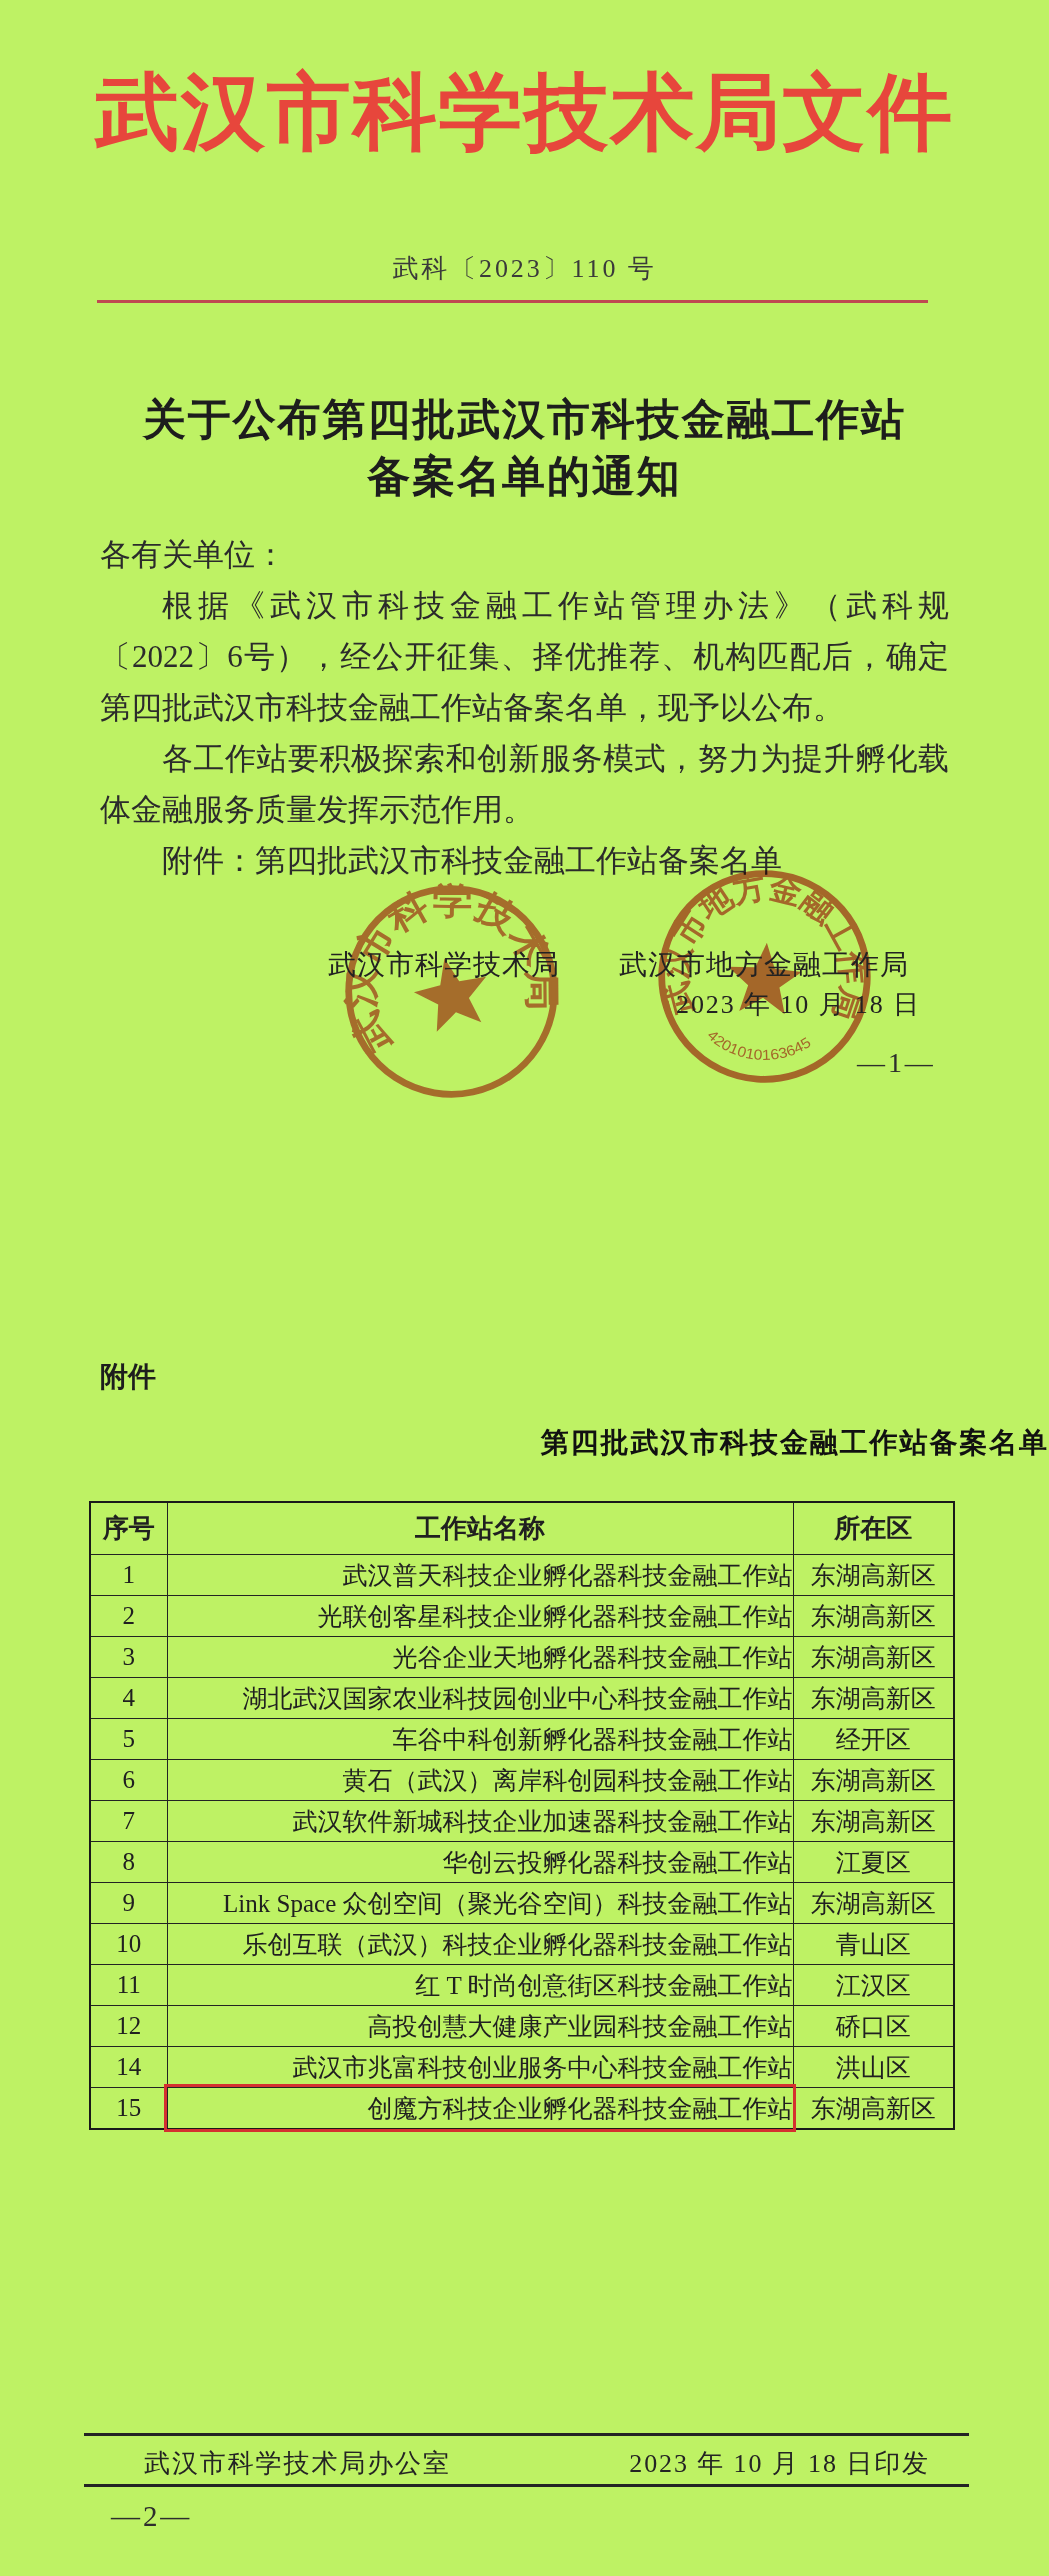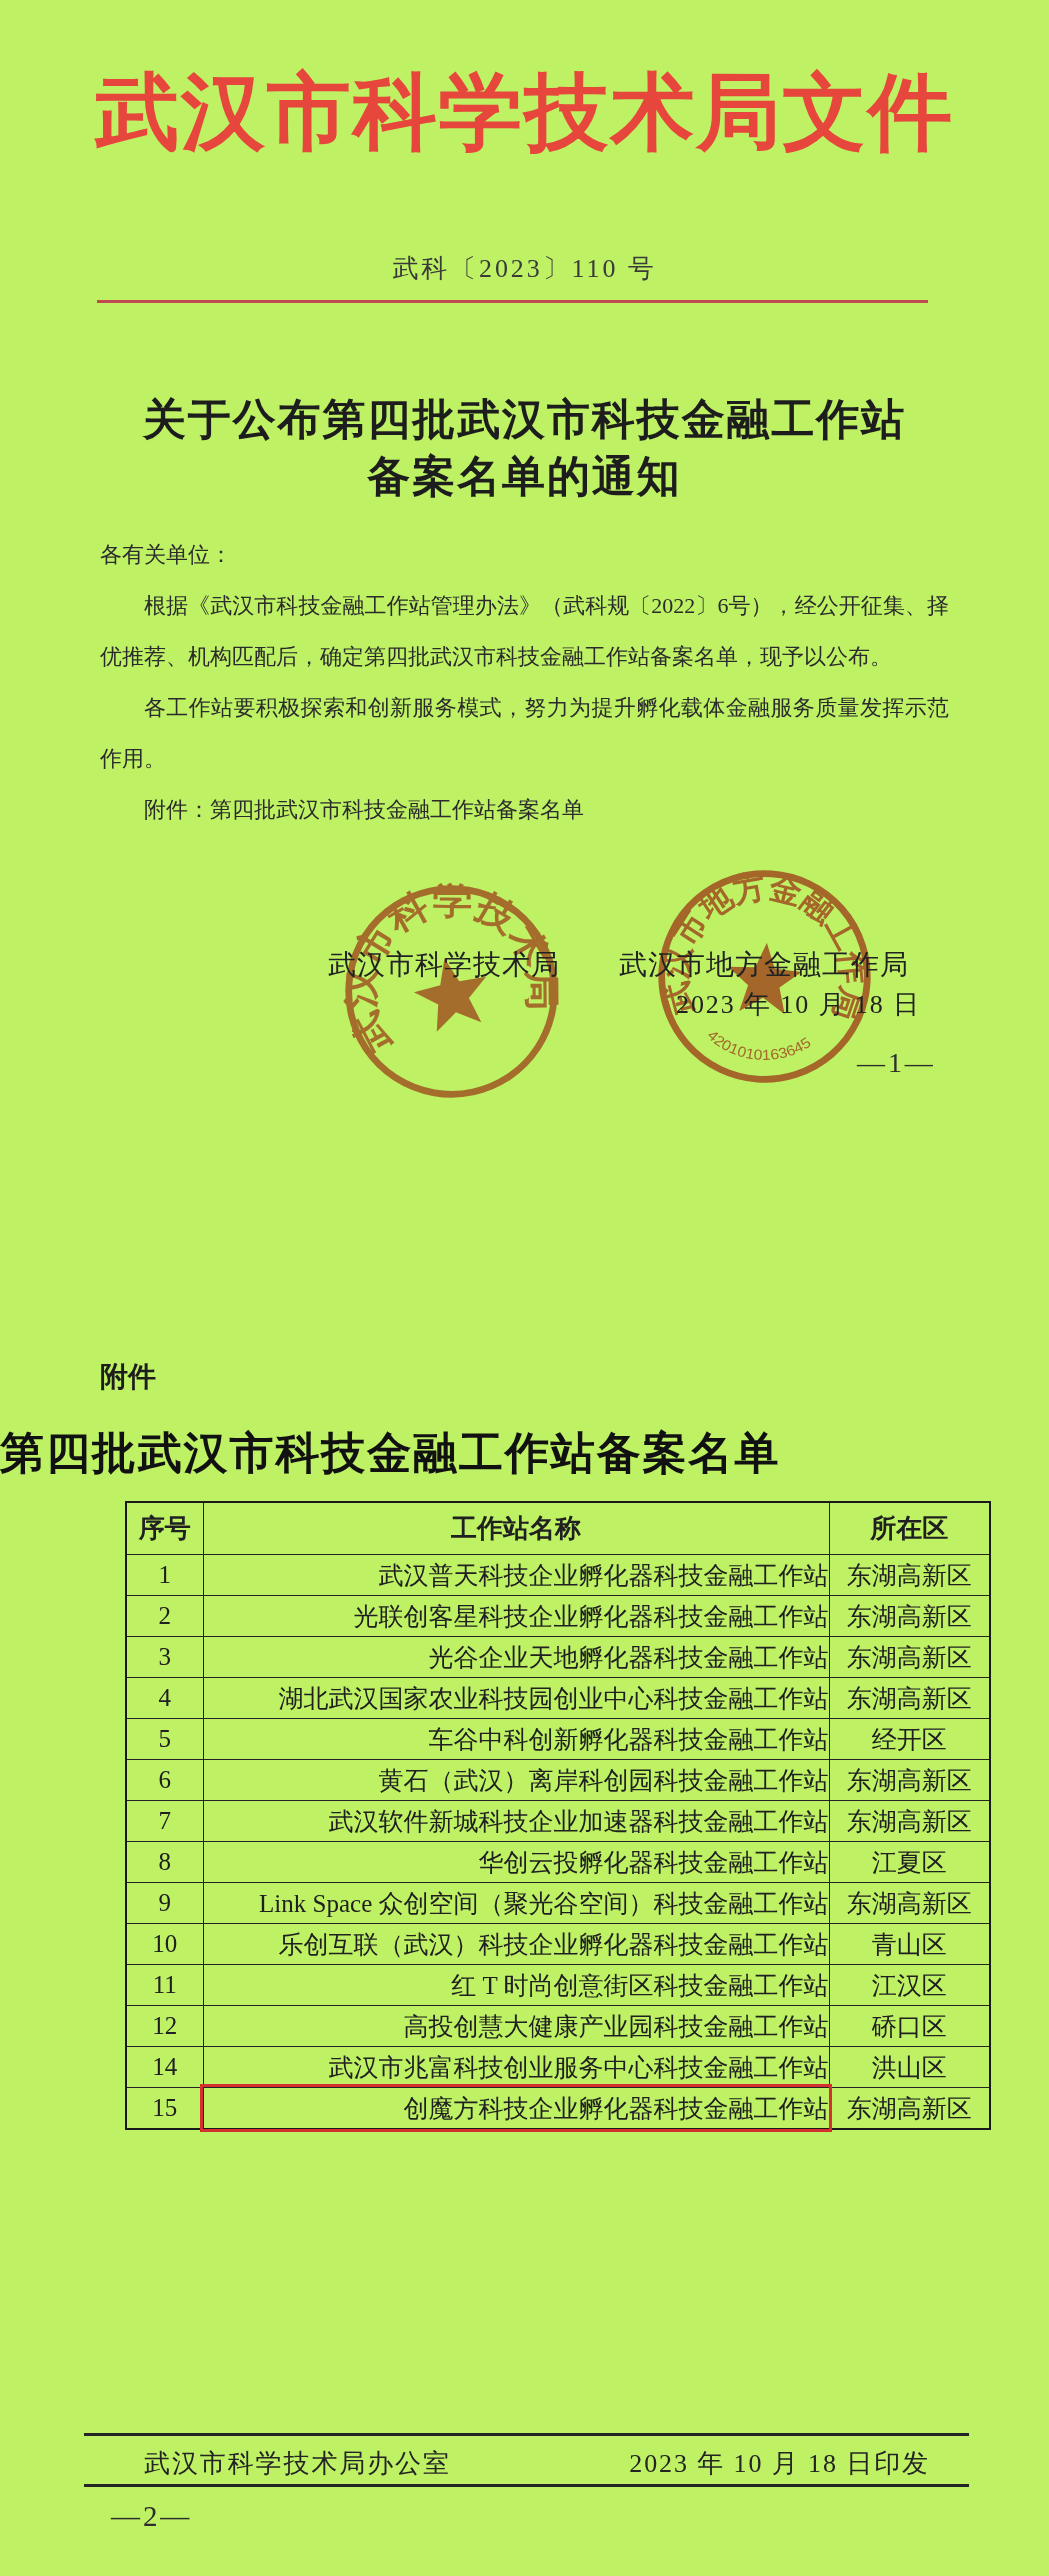--- a/index.html
+++ b/index.html
@@ -35,21 +35,21 @@
   }
   .doc-title{
     top:391px;left:0;width:100%;
     text-align:center;
     font-size:43px;line-height:57px;
     font-weight:bold;color:#1d1d1d;
     letter-spacing:1.9px;
   }
   .body-block{
     top:529px;left:100px;width:849px;
-    font-size:22px;line-height:51px;
+    font-size:31px;line-height:51px;
     text-align:justify;
     color:#2b2b2b;
   }
   .body-block p{margin:0;}
   .indent{text-indent:2em;}
   .attachment-line{margin-top:25px;}
 
   .seal{mix-blend-mode:multiply;}
   .seal-left{left:340px;top:880px;transform:rotate(-12deg);opacity:.82;}
   .seal-right{left:653px;top:865px;transform:rotate(4deg);opacity:.86;}
@@ -60,36 +60,36 @@
 
   
   .attachment-label{
     left:100px;top:1358px;
     font-size:28px;font-weight:bold;
     font-family:"Liberation Sans","DejaVu Sans",sans-serif;
     color:#1d1d1d;
   }
   .table-title{
     top:1424px;left:0;width:100%;
-    text-align:left;
-    font-size:44px;font-weight:bold;
+    text-align:right;
+    font-size:28px;font-weight:bold;
     letter-spacing:1.9px;color:#111;
   }
   table.roster{
     position:absolute;left:89px;top:1501px;width:864px;
     border-collapse:collapse;
     table-layout:fixed;
   }
   table.roster th,table.roster td{
     border:1.9px solid #232323;
     font-size:25px;color:#202020;
     padding:0;
     overflow:visible;
   }
-  table.roster{border:2.9px solid #1a1a1a;margin-left:36px;}
+  table.roster{border:2.9px solid #1a1a1a;}
   table.roster th{
     height:51px;font-size:26px;font-weight:bold;
     text-align:center;
   }
   table.roster td{height:40px;text-align:center;}
   table.roster td.name-cell{
     text-align:right;padding-left:29px;
     position:relative;white-space:nowrap;
   }
   .hl-box{

